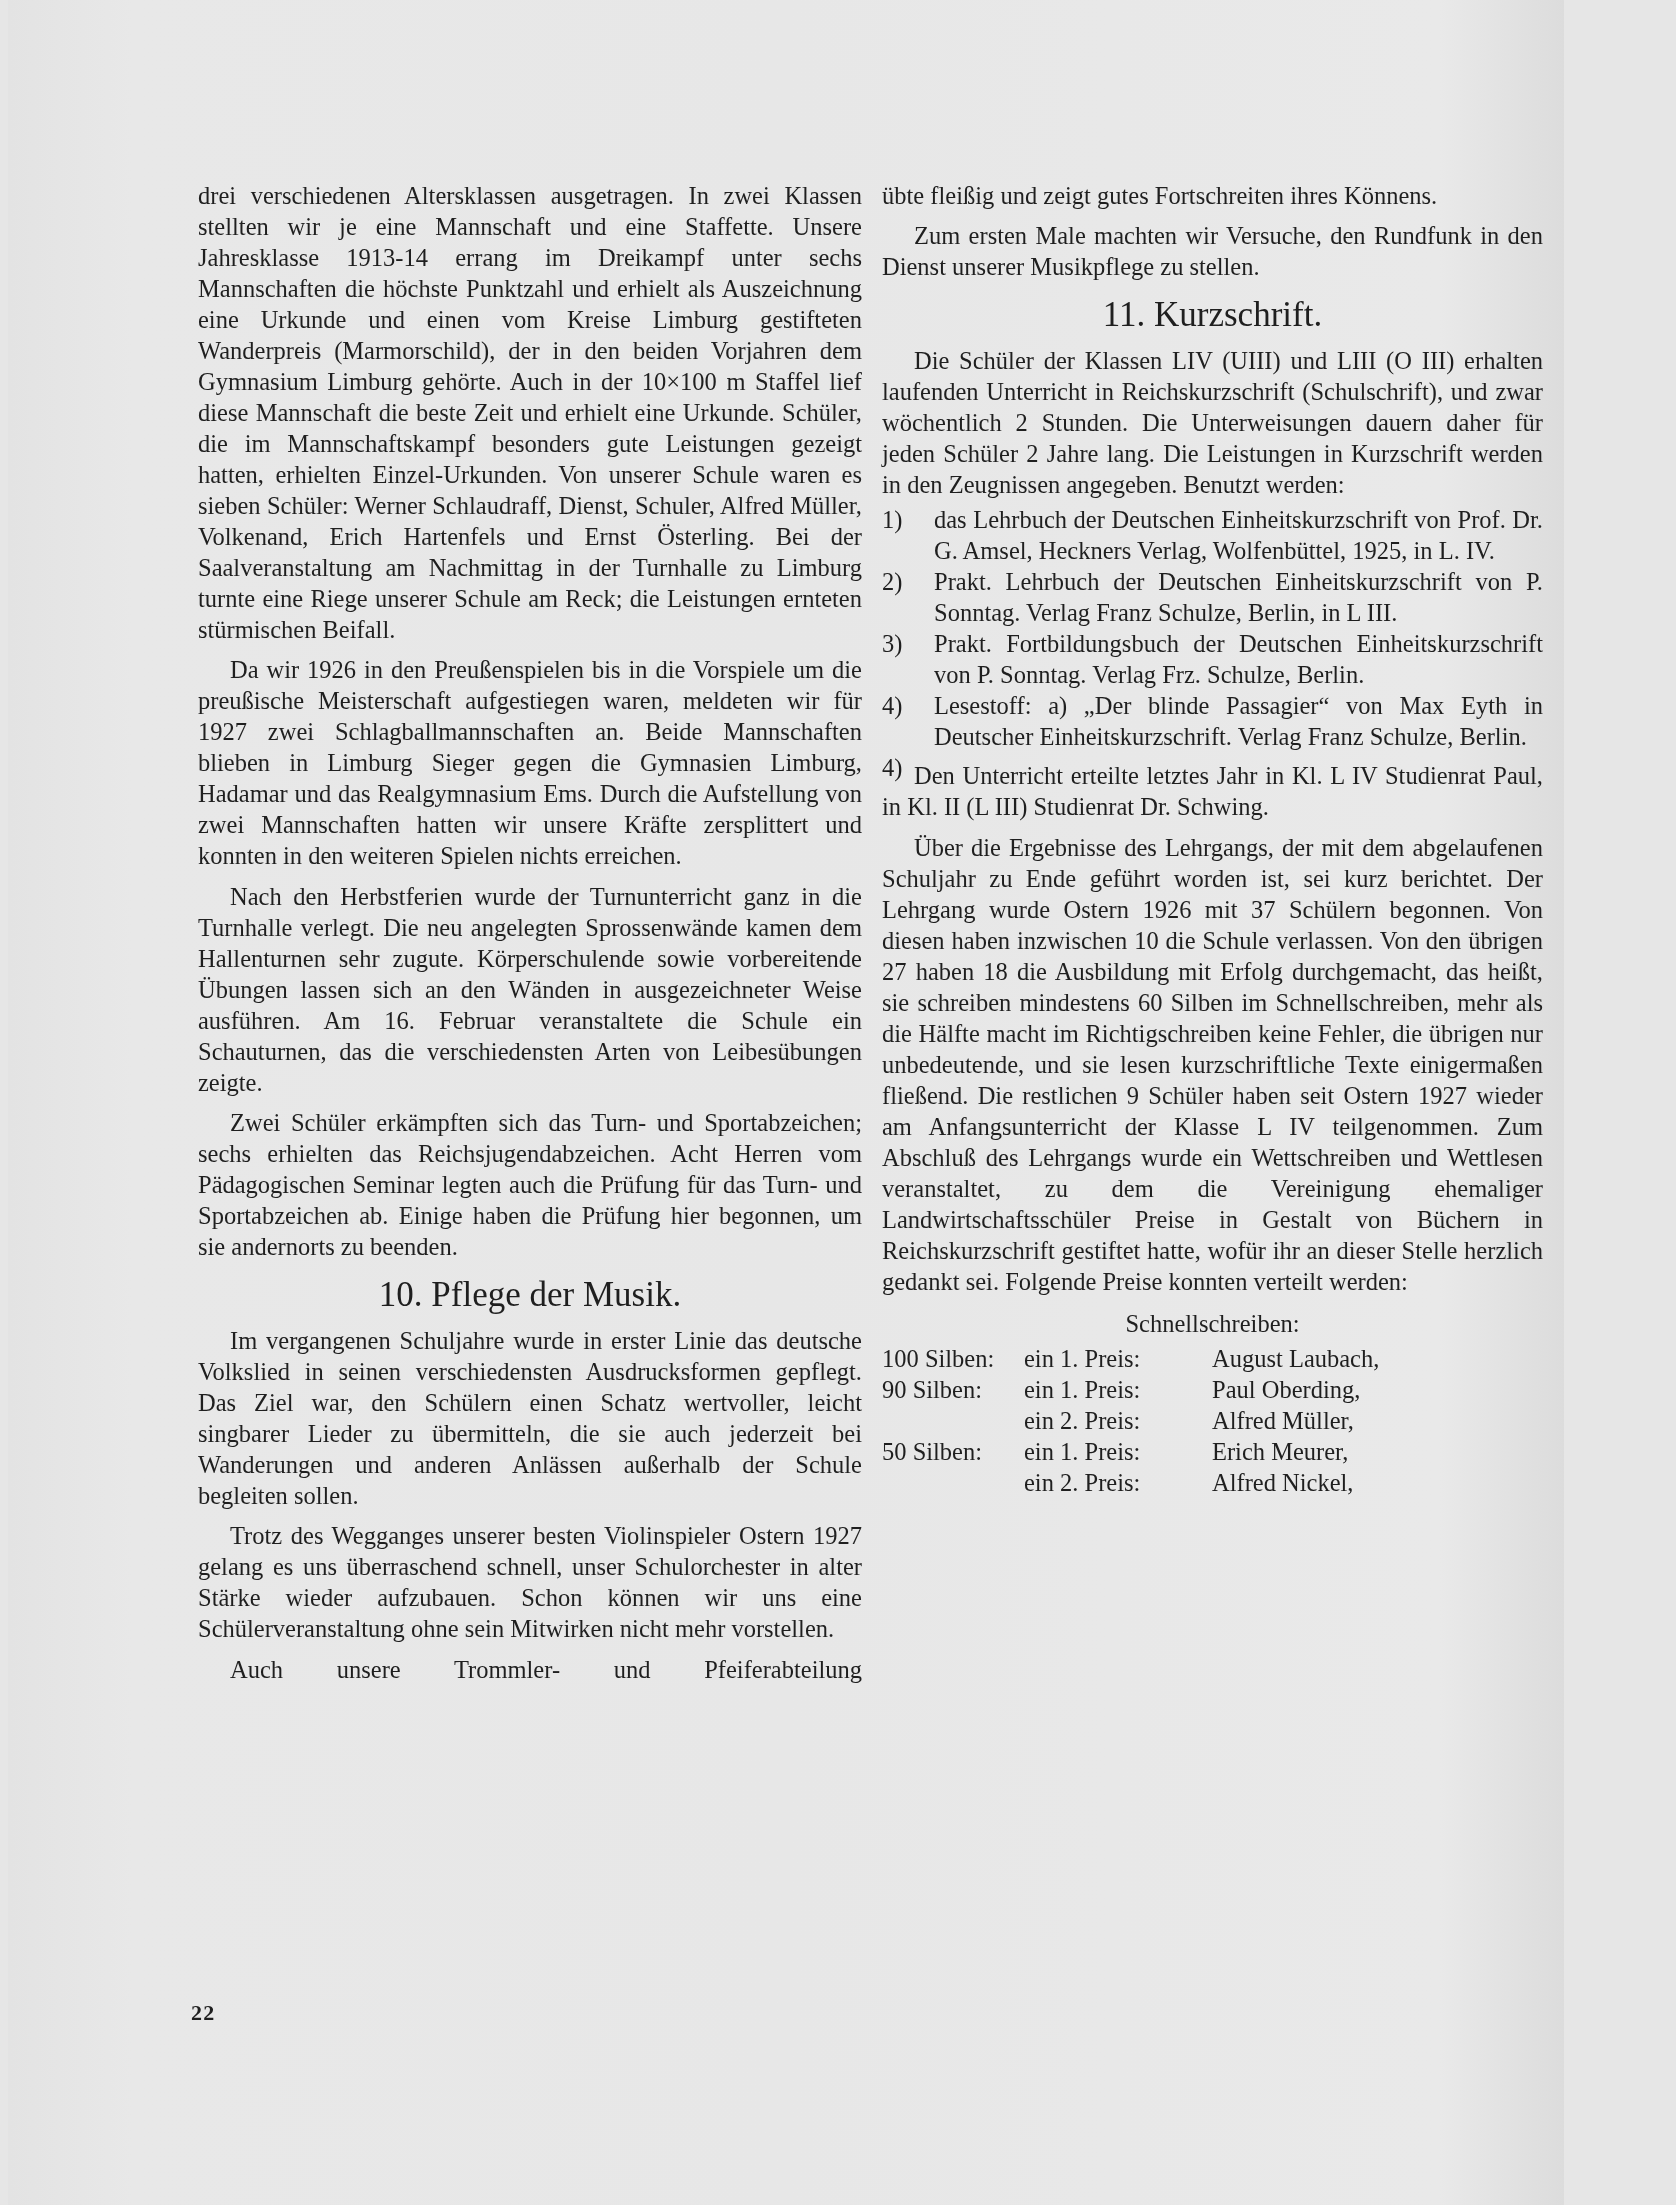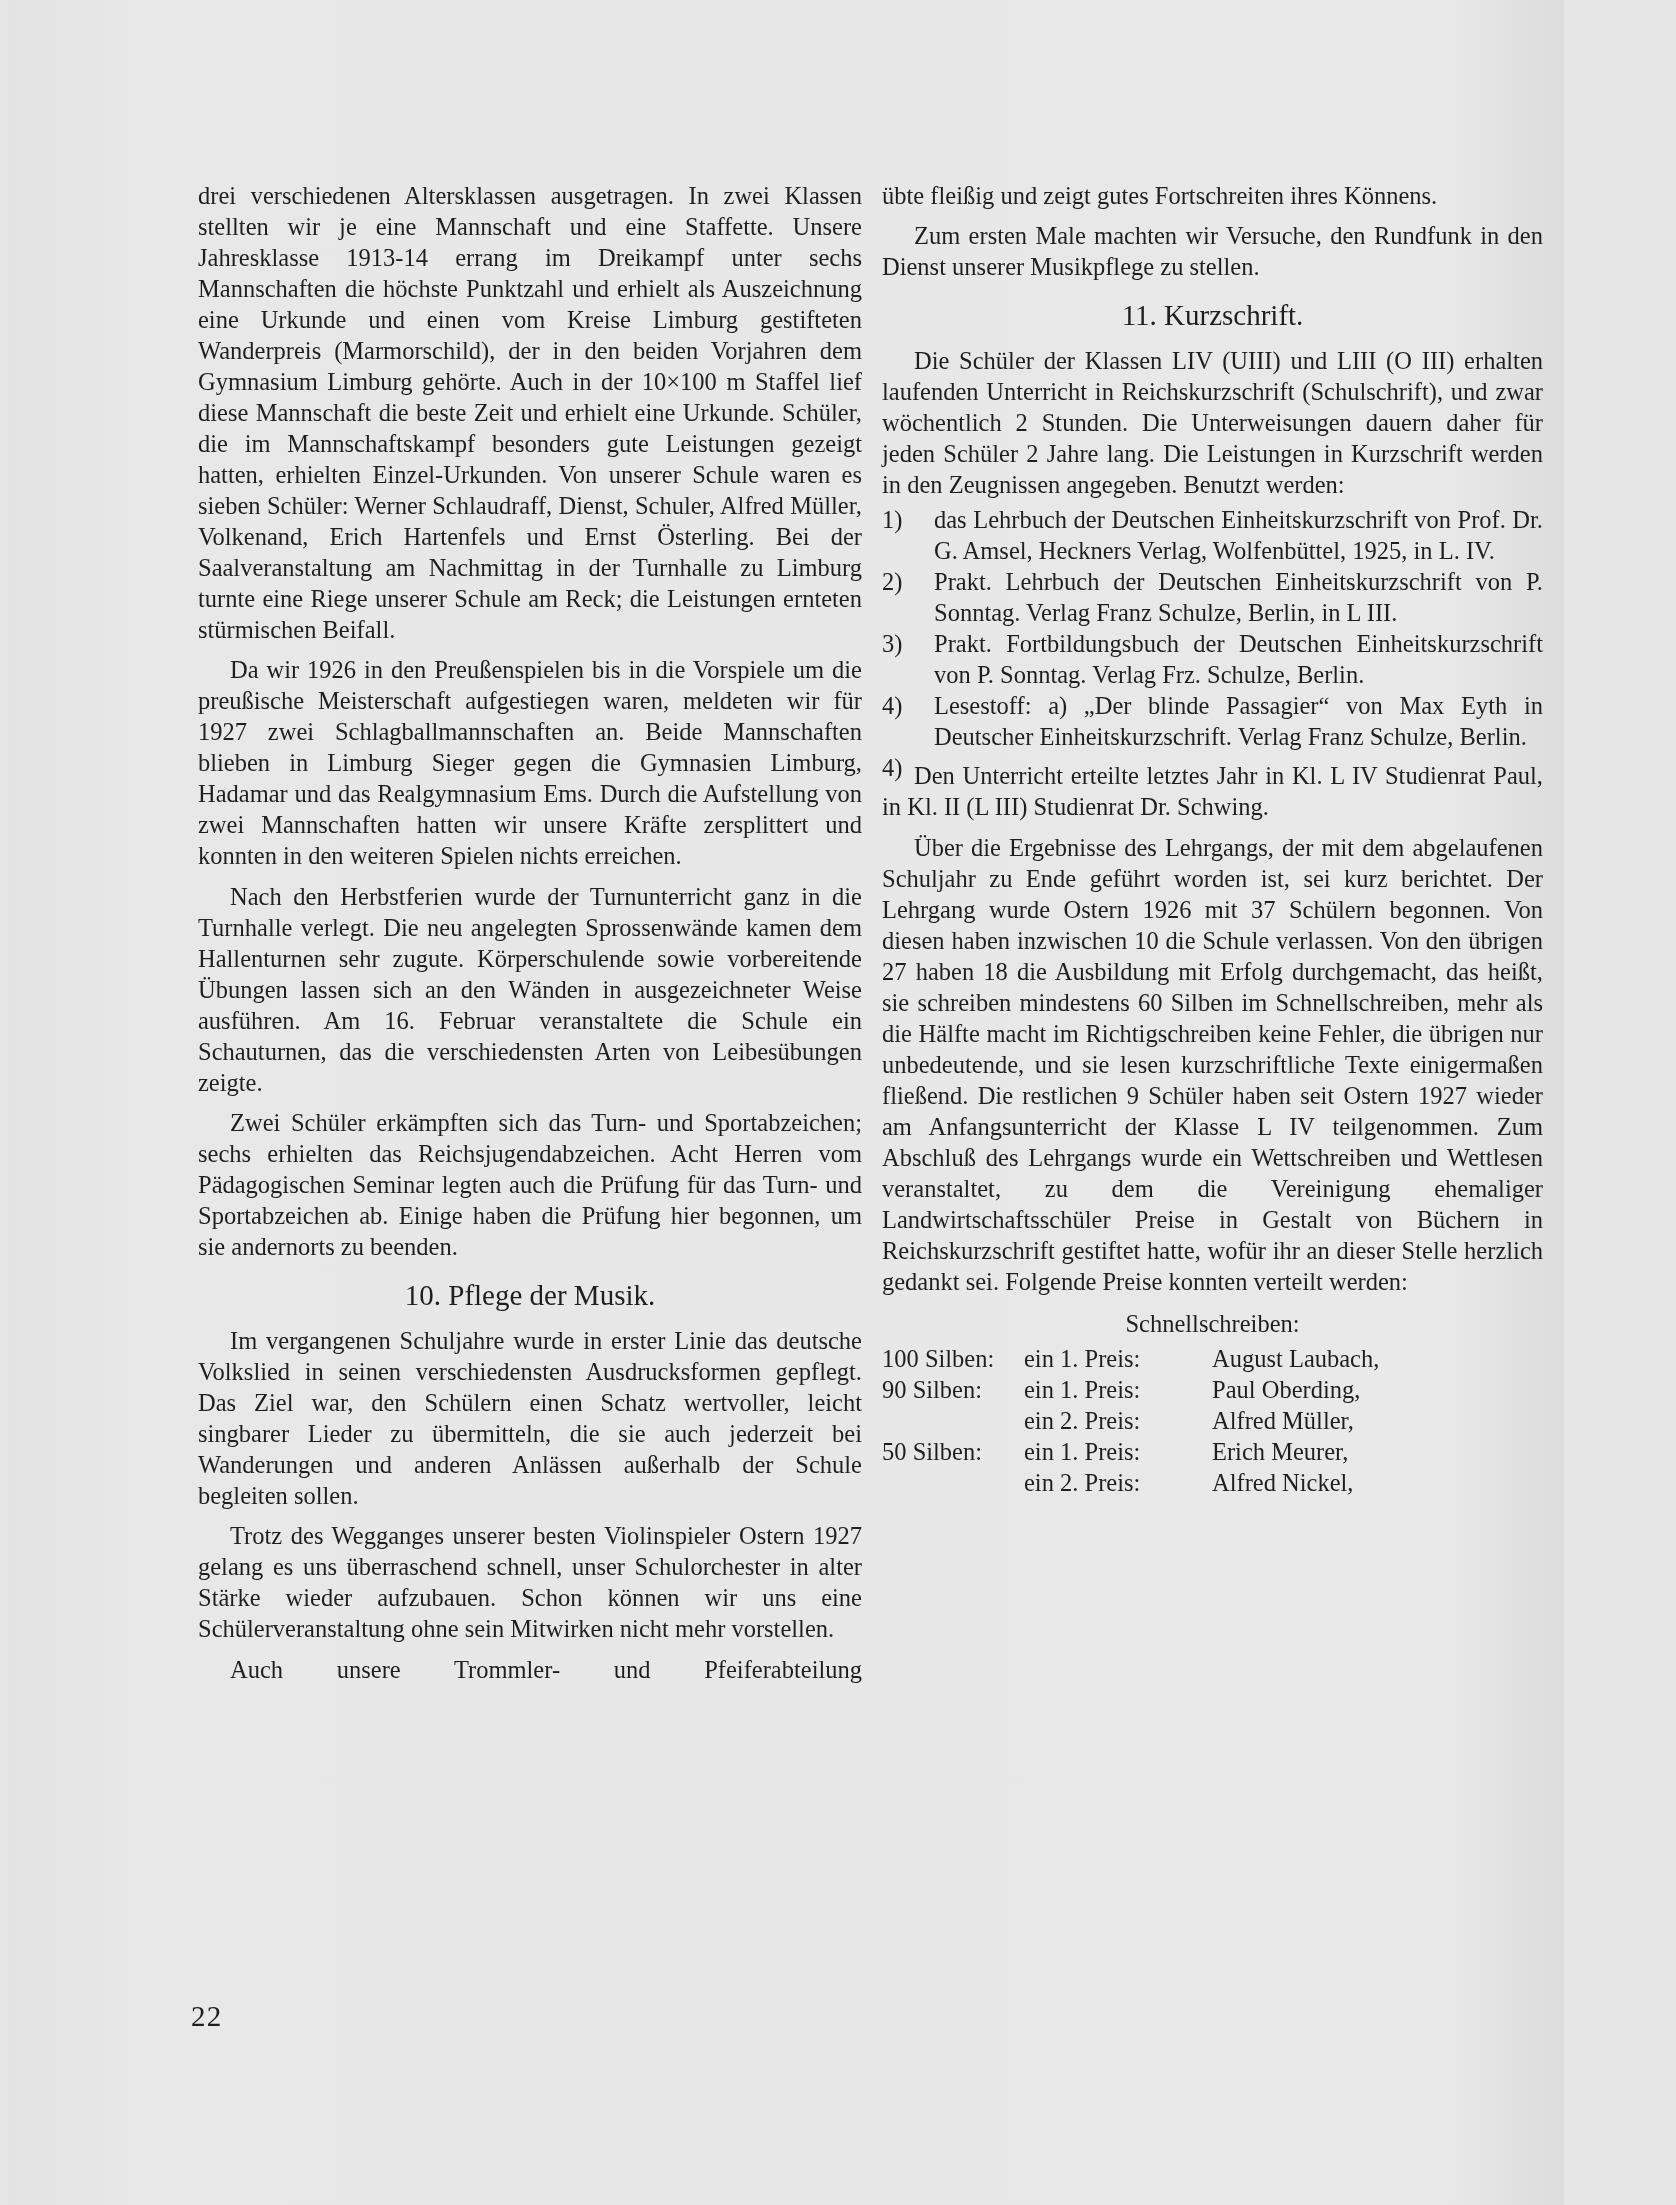--- a/index.html
+++ b/index.html
@@ -33,21 +33,21 @@
   }
   .col-left { left: 190px; }
   .col-right { left: 874px; width: 661px; }
   p {
     margin: 0 0 9.4px 0;
     text-indent: 32px;
   }
   p.noindent { text-indent: 0; }
   h2 {
     font-weight: normal;
-    font-size: 29px;
+    font-size: 35px;
     text-align: center;
     margin: 14.8px 0 12px 0;
     line-height: 36px;
   }
   .list {
     margin: 2.7px 0 8px 0;
     padding: 0;
     list-style: none;
   }
   .list li {
@@ -71,22 +71,22 @@
     text-align: left;
     white-space: nowrap;
   }
   .prize-silben { width: 134px; text-align: left; padding-right: 8px; }
   .prize-rank { width: 188px; }
   .prize-name { }
   .page-number {
     position: absolute;
     left: 183px;
     top: 2000px;
-    font-size: 29px;
-    font-weight: normal;
+    font-size: 22px;
+    font-weight: bold;
     letter-spacing: 1.3px;
   }
 </style>
 </head>
 <body>
 
 <div class="page">
 
   <div class="column col-left">
     <p class="noindent">drei verschiedenen Altersklassen ausgetragen. In zwei Klassen stellten wir je eine Mannschaft und eine Staffette. Unsere Jahresklasse 1913-14 errang im Dreikampf unter sechs Mannschaften die höchste Punktzahl und erhielt als Auszeichnung eine Urkunde und einen vom Kreise Limburg gestifteten Wanderpreis (Marmorschild), der in den beiden Vorjahren dem Gymnasium Limburg gehörte. Auch in der 10×100 m Staffel lief diese Mannschaft die beste Zeit und erhielt eine Urkunde. Schüler, die im Mannschaftskampf besonders gute Leistungen gezeigt hatten, erhielten Einzel-Urkunden. Von unserer Schule waren es sieben Schüler: Werner Schlaudraff, Dienst, Schuler, Alfred Müller, Volkenand, Erich Hartenfels und Ernst Österling. Bei der Saalveranstaltung am Nachmittag in der Turnhalle zu Limburg turnte eine Riege unserer Schule am Reck; die Leistungen ernteten stürmischen Beifall.</p>

